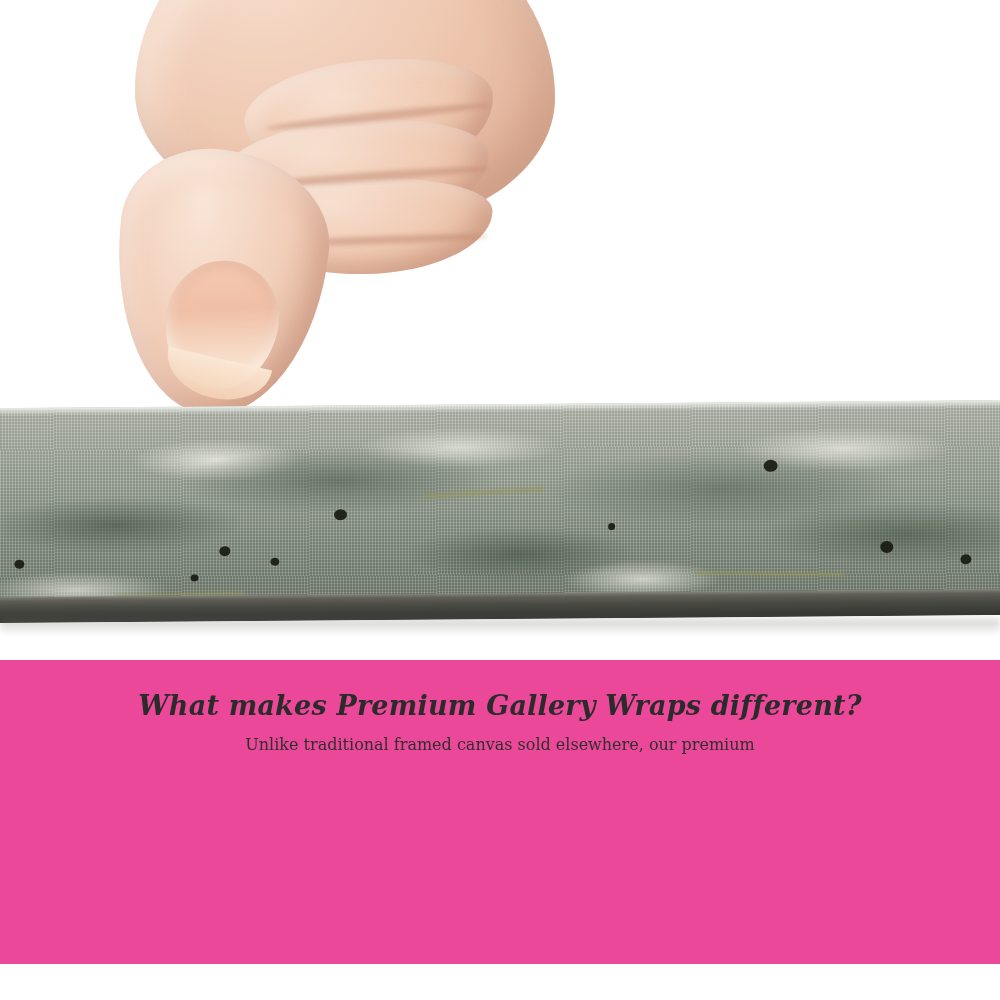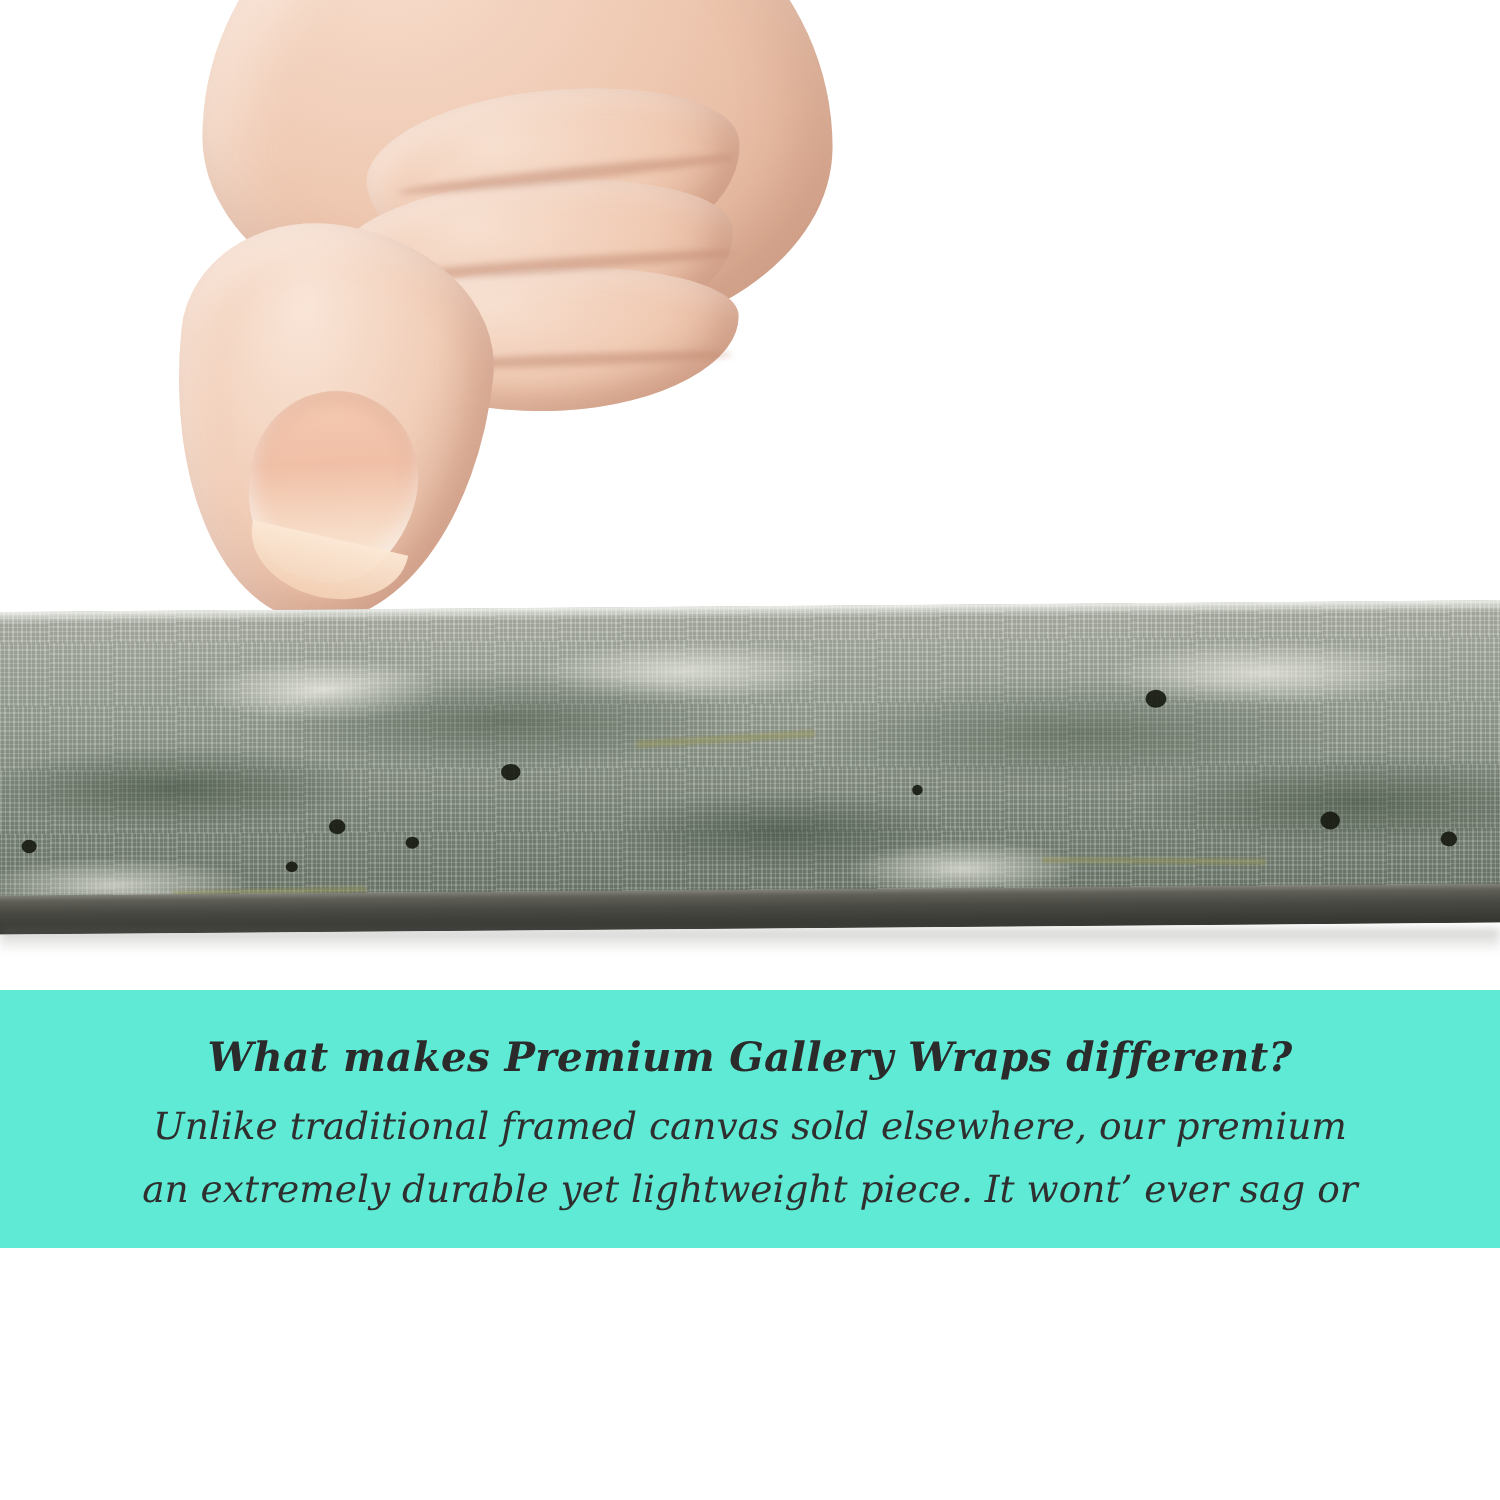--- a/index.html
+++ b/index.html
@@ -10,22 +10,22 @@
   body {
     width: 1000px;
     height: 1000px;
     overflow: hidden;
     font-family: "Liberation Sans", sans-serif;
   }
 
   .product-figure {
     position: relative;
     width: 1000px;
-    height: 832px;
-    background: #5eead4;
+    height: 964px;
+    background: #ec4899;
   }
 
   
   .photo-area {
     position: absolute;
     left: 0;
     top: 0;
     width: 1000px;
     height: 660px;
     overflow: hidden;
@@ -190,22 +190,21 @@
   }
   .caption-heading {
     font-size: 27px;
     font-style: italic;
     font-weight: 700;
     letter-spacing: 0.2px;
     margin-bottom: 13px;
   }
   .caption-body p {
     margin: 0 0 9px 0;
-    font-size: 25px;
-    font-style: italic;
+    font-size: 16px;
     line-height: 1.33;
     color: #2f2f2f;
   }
   .caption-body p:last-child { margin-bottom: 0; }
 </style>
 </head>
 <body>
 
 <div class="product-figure">
 
@@ -245,17 +244,16 @@
 
       <div class="slab-side"></div>
     </div>
     <div class="slab-shadow"></div>
   </div>
 
   <div class="caption">
     <div class="caption-heading">What makes Premium Gallery Wraps different?</div>
     <div class="caption-body">
       <p>Unlike traditional framed canvas sold elsewhere, our premium</p>
-      <p>an extremely durable yet lightweight piece. It wont’ ever sag or</p>
     </div>
   </div>
 
 </div>
 
 </body></html>

